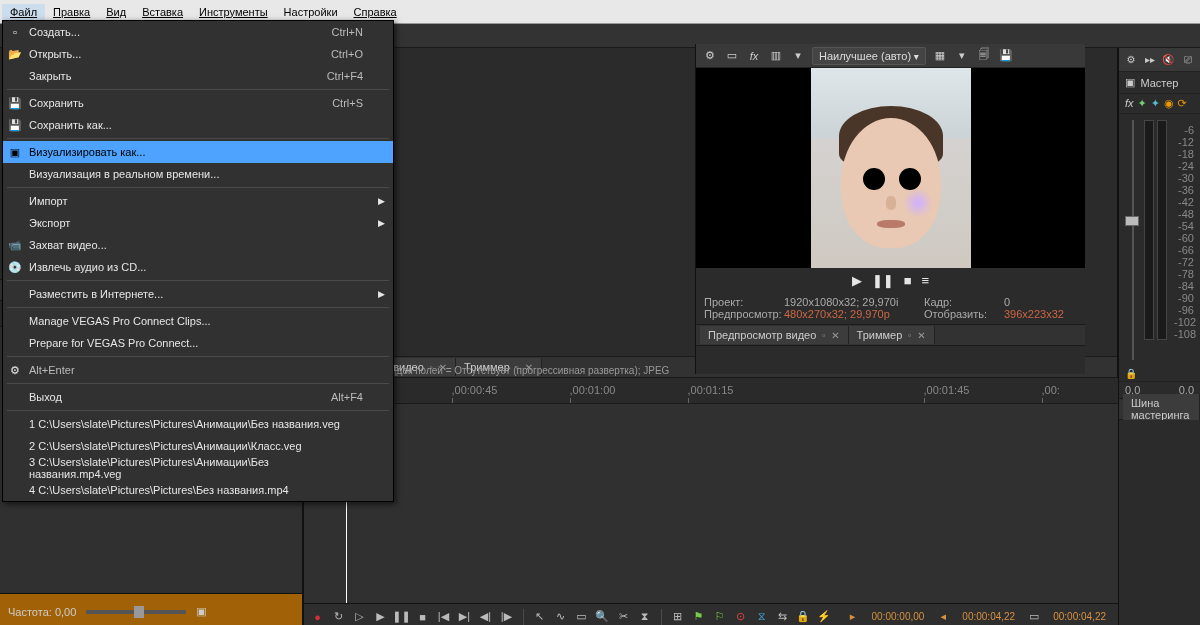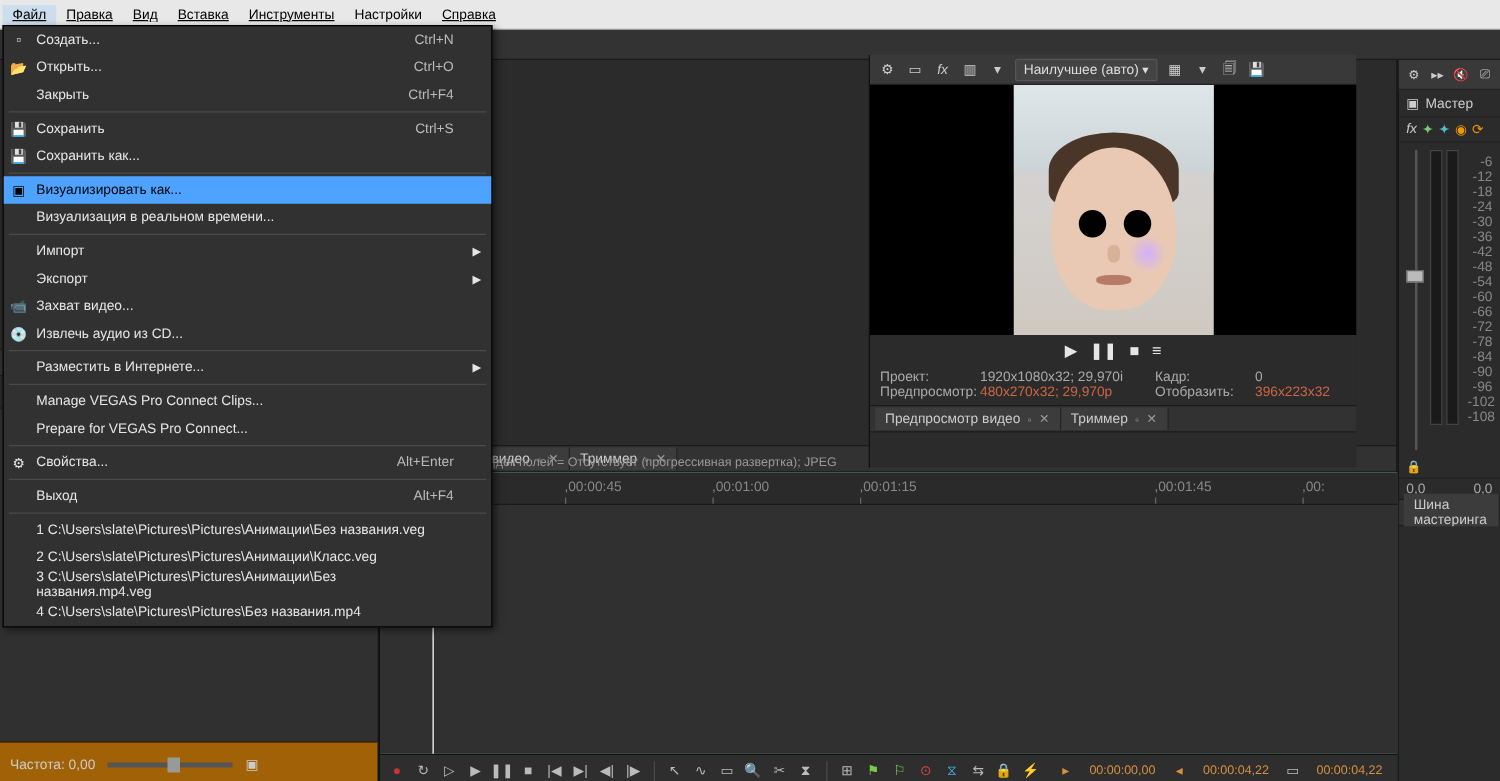--- a/index.html
+++ b/index.html
@@ -172,21 +172,20 @@
       <span class="shc"></span>
     </div>
     <div class="mi">
       <span class="ic"></span>
       <span class="lbl">Prepare for VEGAS Pro Connect...</span>
       <span class="shc"></span>
     </div>
     <hr>
     <div class="mi">
       <span class="ic">⚙</span>
-      <span class="lbl">Свойства...</span>
       <span class="shc">Alt+Enter</span>
     </div>
     <hr>
     <div class="mi">
       <span class="ic"></span>
       <span class="lbl">Выход</span>
       <span class="shc">Alt+F4</span>
     </div>
     <hr>
     <div class="mi">

